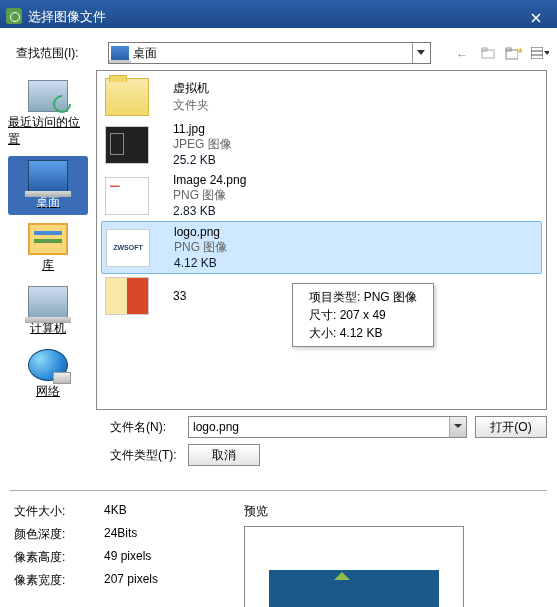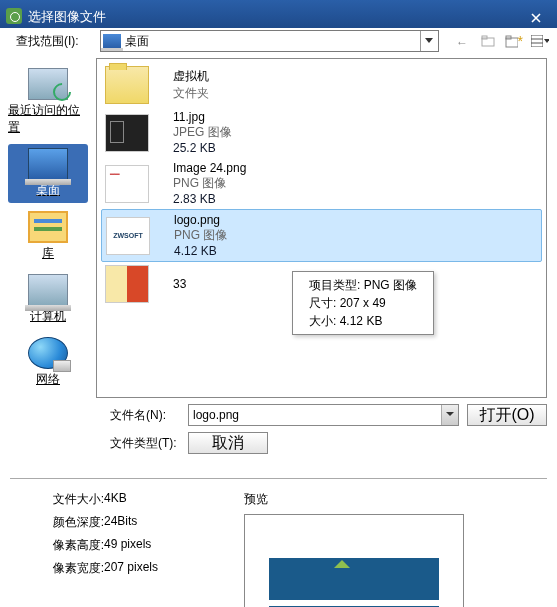--- a/index.html
+++ b/index.html
@@ -5,21 +5,21 @@
 * { box-sizing: border-box; margin: 0; padding: 0; font-family: "Microsoft YaHei", SimSun, sans-serif; font-size: 12px; }
 body { background: #fff; width: 557px; height: 607px; overflow: hidden; }
 
 .titlebar { background: linear-gradient(#2a5fa8, #1e4a8a); height: 28px; display: flex; align-items: flex-start; padding: 8px 6px; color: #fff; }
 .titlebar .app-icon { width: 16px; height: 16px; background: #5a9e4a; border-radius: 3px; margin-right: 6px; position: relative; }
 .titlebar .app-icon::after { content:""; position:absolute; left:4px; top:4px; width:8px; height:8px; border:1px solid #fff; border-radius:50%; }
 .titlebar .title { flex: 1; font-size: 13px; }
 .titlebar .close { width: 30px; height: 20px; display:flex; align-items:center; justify-content:center; cursor:pointer; }
 .titlebar .close svg { width:10px; height:10px; }
 
-.top-row { display:flex; align-items:center; padding: 2px 8px 6px 16px; gap: 6px; }
+.top-row { display:flex; align-items:center; padding: 14px 8px 6px 16px; gap: 14px; }
 .top-row label { min-width: 78px; }
 .location-combo { flex:1; height:22px; border:1px solid #7a7a7a; display:flex; align-items:center; padding:0 2px; background:#fff; }
 .location-combo .desktop-mini { width:18px; height:14px; background:linear-gradient(#4a8ad8,#2a5fa8); margin-right:4px; position:relative; }
 .location-combo .desktop-mini::after { content:""; position:absolute; left:-2px; right:-2px; bottom:-3px; height:3px; background:#ccc; }
 .location-combo span { flex:1; }
 .location-combo .dd { width:16px; height:20px; border-left:1px solid #999; display:flex; align-items:center; justify-content:center; }
 .toolbar-icons { display:flex; gap:8px; margin-left:8px; align-items:center; }
 .toolbar-icons .tb { width:18px; height:18px; display:flex; align-items:center; justify-content:center; color:#888; cursor:pointer; }
 .toolbar-icons .tb.active { color:#333; }
 .star { color:#d4a017; font-size:14px; }
@@ -61,28 +61,28 @@
 .file-meta .size { color:#0f172a; }
 
 .tooltip { position:absolute; left:195px; top:212px; background:#fff; border:1px solid #888; padding:4px 16px; font-size:12px; line-height:1.5; z-index:2; box-shadow:2px 2px 4px rgba(0,0,0,.2); }
 
 .form-rows { padding: 6px 10px 6px 110px; }
 .form-row { display:flex; align-items:center; gap:8px; margin-bottom:6px; }
 .form-row label { width:70px; }
 .combo { flex:1; height:22px; border:1px solid #888; background:#fff; padding:2px 4px; font-family:SimSun,monospace; display:flex; align-items:center; position:relative; }
 .combo::after { content:""; position:absolute; right:0; top:0; bottom:0; width:16px; border-left:1px solid #aaa; background:linear-gradient(#eee,#ccc); }
 .combo .arrow { position:absolute; right:4px; top:7px; border:4px solid transparent; border-top-color:#333; z-index:1; }
-.btn { width:80px; height:22px; border:1px solid #888; background:linear-gradient(#fff,#e4e4e4); cursor:pointer; font-size:16px; }
+.btn { width:72px; height:22px; border:1px solid #888; background:linear-gradient(#fff,#e4e4e4); cursor:pointer; font-size:12px; }
 
 .hr { border:none; border-top:1px solid #aaa; margin:12px 10px; }
 
 .bottom { display:flex; padding:0 14px; gap:20px; }
 .props { width:210px; font-family:SimSun,monospace; font-size:12px; }
 .props .prow { display:flex; margin-bottom:6px; }
-.props .plabel { width:90px;text-align:right; }
+.props .plabel { width:90px; }
 
 .preview-pane label { display:block; margin-bottom:6px; }
 .preview-box { width:220px; height:130px; border:1px solid #888; display:flex; align-items:center; justify-content:center; background:#fff; }
 .preview-logo { width:170px; height:42px; background:#1a5a8a; position:relative; }
 .preview-logo::before { content:""; position:absolute; left:65px; top:-6px; width:0; height:0; border:8px solid transparent; border-bottom-color:#8fbf4f; }
 .preview-logo::after { content:""; position:absolute; left:0; right:0; bottom:-10px; height:4px; background:#1a5a8a; }
 </style>
 </head>
 <body>
 

